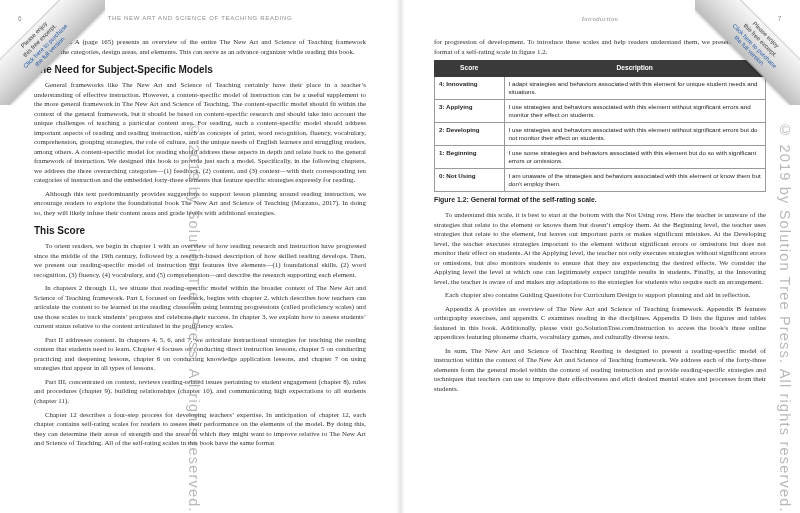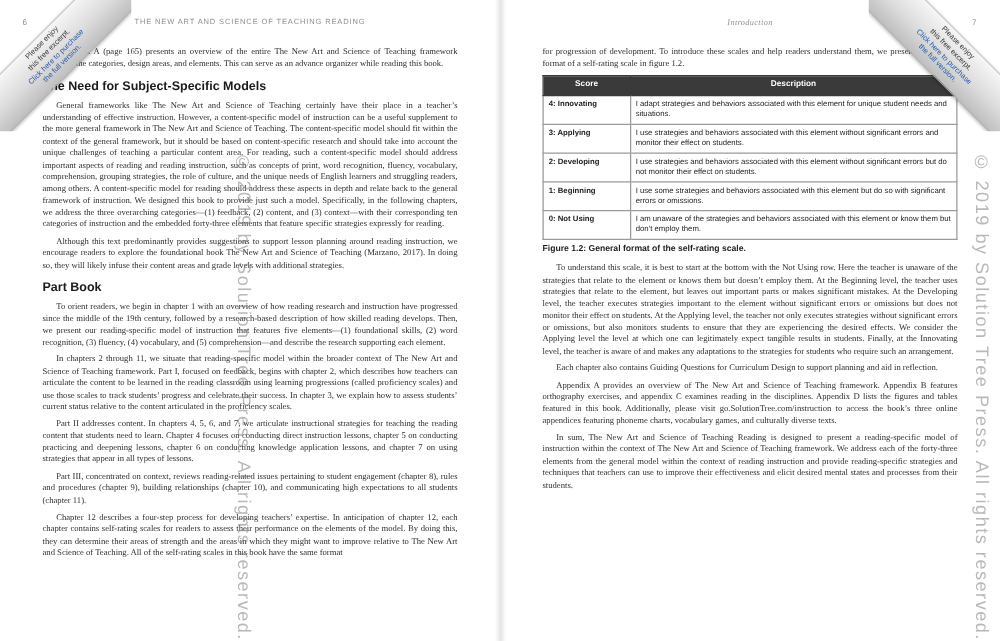--- a/index.html
+++ b/index.html
@@ -127,21 +127,21 @@
 
   <div class="page">
     <div class="page-header">
       <span class="page-num num-left">6</span>
       <span class="running-head">THE NEW ART AND SCIENCE OF TEACHING READING</span>
     </div>
     <p class="body-p">Appendix A (page 165) presents an overview of the entire The New Art and Science of Teaching framework featuring the categories, design areas, and elements. This can serve as an advance organizer while reading this book.</p>
     <h2 class="section-heading">The Need for Subject-Specific Models</h2>
     <p class="body-p">General frameworks like The New Art and Science of Teaching certainly have their place in a teacher’s understanding of effective instruction. However, a content-specific model of instruction can be a useful supplement to the more general framework in The New Art and Science of Teaching. The content-specific model should fit within the context of the general framework, but it should be based on content-specific research and should take into account the unique challenges of teaching a particular content area. For reading, such a content-specific model should address important aspects of reading and reading instruction, such as concepts of print, word recognition, fluency, vocabulary, comprehension, grouping strategies, the role of culture, and the unique needs of English learners and struggling readers, among others. A content-specific model for reading should address these aspects in depth and relate back to the general framework of instruction. We designed this book to provide just such a model. Specifically, in the following chapters, we address the three overarching categories—(1) feedback, (2) content, and (3) context—with their corresponding ten categories of instruction and the embedded forty-three elements that feature specific strategies expressly for reading.</p>
     <p class="body-p">Although this text predominantly provides suggestions to support lesson planning around reading instruction, we encourage readers to explore the foundational book The New Art and Science of Teaching (Marzano, 2017). In doing so, they will likely infuse their content areas and grade levels with additional strategies.</p>
-    <h2 class="section-heading">Part Book</h2>
+    <h2 class="section-heading">This Score</h2>
     <p class="body-p">To orient readers, we begin in chapter 1 with an overview of how reading research and instruction have progressed since the middle of the 19th century, followed by a research-based description of how skilled reading develops. Then, we present our reading-specific model of instruction that features five elements—(1) foundational skills, (2) word recognition, (3) fluency, (4) vocabulary, and (5) comprehension—and describe the research supporting each element.</p>
     <p class="body-p">In chapters 2 through 11, we situate that reading-specific model within the broader context of The New Art and Science of Teaching framework. Part I, focused on feedback, begins with chapter 2, which describes how teachers can articulate the content to be learned in the reading classroom using learning progressions (called proficiency scales) and use those scales to track students’ progress and celebrate their success. In chapter 3, we explain how to assess students’ current status relative to the content articulated in the proficiency scales.</p>
     <p class="body-p">Part II addresses content. In chapters 4, 5, 6, and 7, we articulate instructional strategies for teaching the reading content that students need to learn. Chapter 4 focuses on conducting direct instruction lessons, chapter 5 on conducting practicing and deepening lessons, chapter 6 on conducting knowledge application lessons, and chapter 7 on using strategies that appear in all types of lessons.</p>
     <p class="body-p">Part III, concentrated on context, reviews reading-related issues pertaining to student engagement (chapter 8), rules and procedures (chapter 9), building relationships (chapter 10), and communicating high expectations to all students (chapter 11).</p>
     <p class="body-p">Chapter 12 describes a four-step process for developing teachers’ expertise. In anticipation of chapter 12, each chapter contains self-rating scales for readers to assess their performance on the elements of the model. By doing this, they can determine their areas of strength and the areas in which they might want to improve relative to The New Art and Science of Teaching. All of the self-rating scales in this book have the same format</p>
   </div>
 
   <div class="page">
     <div class="page-header">
       <span class="running-head intro">Introduction</span>

